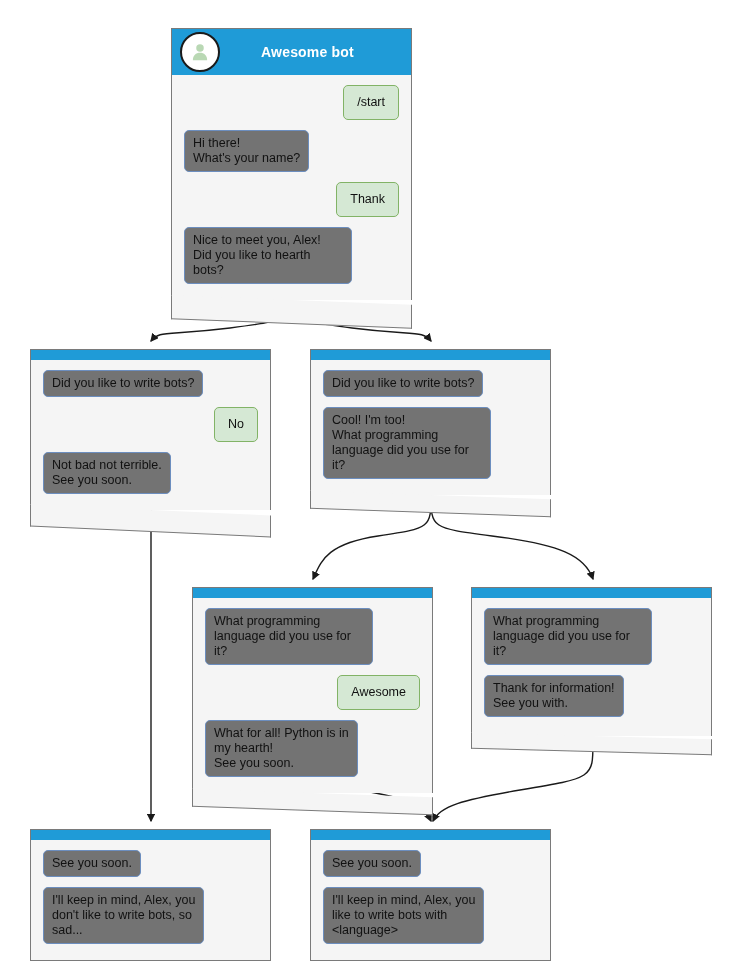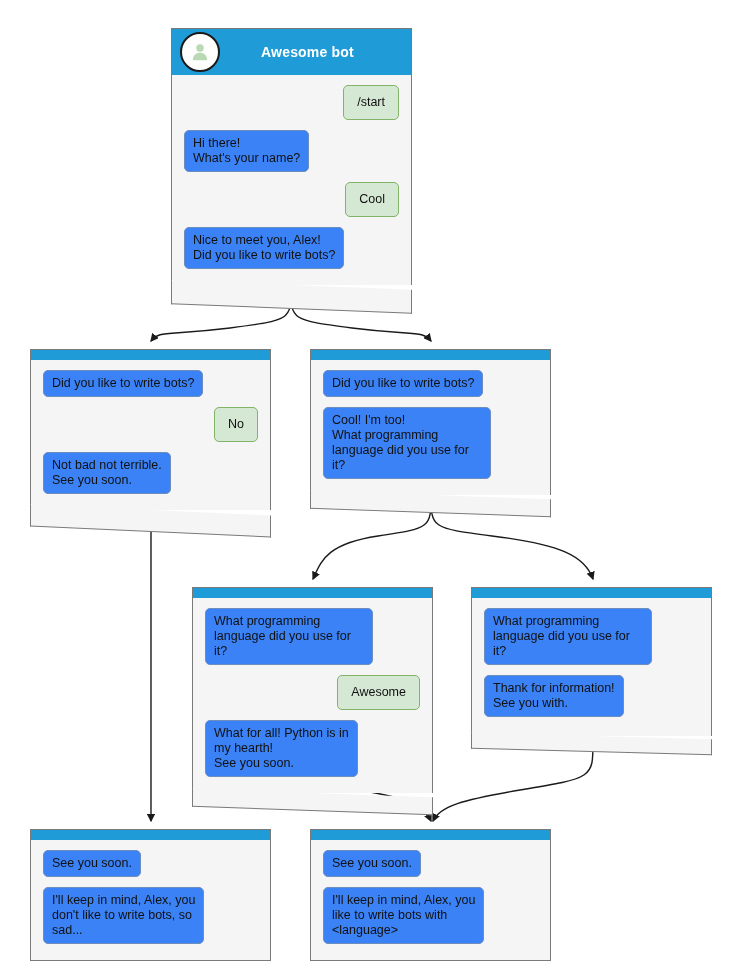--- a/index.html
+++ b/index.html
@@ -54,21 +54,21 @@
   .bubble{
     font-size:12.5px;
     line-height:15px;
     color:#111111;
     border-radius:5px;
     padding:5px 8px;
     box-sizing:border-box;
     white-space:pre-line;
     max-width:78%;
   }
-  .bubble.bot{background:#3b82f6;border:1px solid #6c8ebf;}
+  .bubble.bot{background:#737373;border:1px solid #6c8ebf;}
   .bubble.user{background:#d5e8d4;border:1px solid #82b366;text-align:left;}
   .bubble.user.wide{padding:9px 13px;}
 
   
   #card-root      {left:171px;top:28px;  width:241px;}
   #card-no        {left:30px; top:349px; width:241px;}
   #card-yes       {left:310px;top:349px; width:241px;}
   #card-python    {left:192px;top:587px; width:241px;}
   #card-go        {left:471px;top:587px; width:241px;}
   #card-end-sad   {left:30px; top:829px; width:241px;}
@@ -125,25 +125,25 @@
   </div>
   <div class="card-body" style="min-height:172px;">
     <div class="msg-row user">
       <div class="bubble user wide">/start</div>
     </div>
     <div class="msg-row bot">
       <div class="bubble bot">Hi there!
 What's your name?</div>
     </div>
     <div class="msg-row user">
-      <div class="bubble user wide">Cool</div>
+      <div class="bubble user wide">Thank</div>
     </div>
     <div class="msg-row bot">
       <div class="bubble bot">Nice to meet you, Alex!
-Did you like to write bots?</div>
+Did you like to hearth bots?</div>
     </div>
   </div>
   <div class="skew-edge" style="top:100%;height:24px;transform:skewY(2.3deg);"></div>
 </div>
 
 <div class="card skewed" id="card-no">
   <div class="card-header slim"></div>
   <div class="card-body" style="min-height:108px;">
     <div class="msg-row bot">
       <div class="bubble bot">Did you like to write bots?</div>

